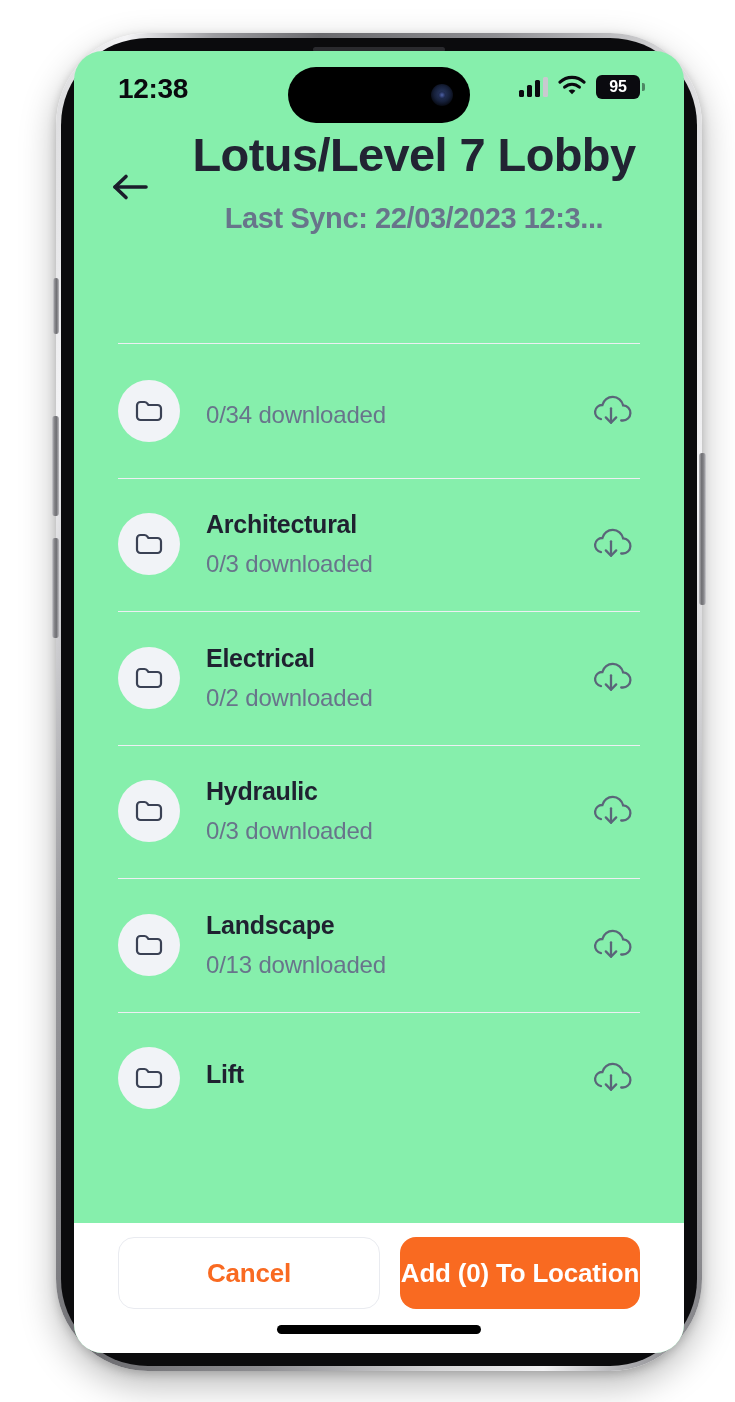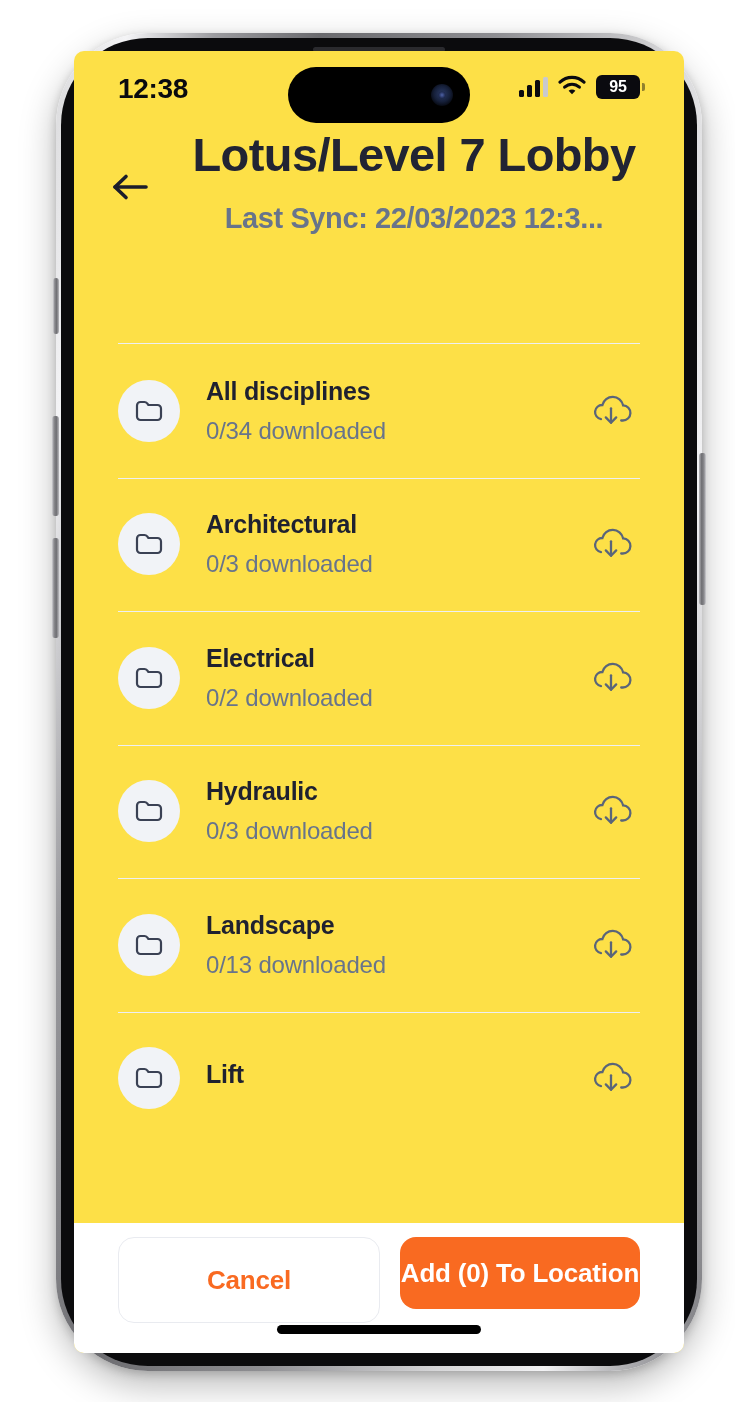--- a/index.html
+++ b/index.html
@@ -41,22 +41,22 @@
     border-radius: 87px;
     background: #0b0b0d;
   }
 
   .phone-screen {
     position: absolute;
     left: 13px;
     top: 13px;
     right: 13px;
     bottom: 13px;
-    border-radius: 10px;
-    background: #fde047;
+    border-radius: 29px;
+    background: #86efac;
     overflow: hidden;
   }
 
   
   .btn-side {
     position: absolute;
     background: linear-gradient(90deg, #cfcfd3 0%, #8b8b8f 28%, #6e6e72 62%, #b9b9bd 100%);
     border-radius: 3px;
   }
   .btn-mute  { left: -3px; top: 245px;  width: 6px;  height: 56px; }
@@ -306,21 +306,21 @@
     left: 0; right: 0; bottom: 0;
     height: 130px;
     background: #ffffff;
     display: flex;
     align-items: flex-start;
     gap: 20px;
     padding: 14px 44px 0 44px;
   }
   .btn-cancel {
     width: 262px;
-    height: 86px;
+    height: 72px;
     border: 1.6px solid #e9ebf0;
     border-radius: 16px;
     background: #ffffff;
     color: #f96a21;
     font-size: 26px;
     font-weight: 700;
     letter-spacing: -0.2px;
     display: flex; align-items: center; justify-content: center;
     cursor: pointer;
     font-family: "Liberation Sans", sans-serif;
@@ -413,21 +413,20 @@
 
         <div class="list">
 
           <div class="row">
             <div class="row-icon">
               <svg width="30" height="26" viewBox="0 0 30 26" fill="none">
                 <path d="M3 7.5a3.5 3.5 0 013.5-3.5h3.9c1.1 0 2.1.5 2.8 1.4l1.2 1.6h9.1A3.5 3.5 0 0127 10.5v8A3.5 3.5 0 0123.5 22h-17A3.5 3.5 0 013 18.5v-11z" stroke="#3a4154" stroke-width="2.2" stroke-linejoin="round"></path>
               </svg>
             </div>
             <div class="row-texts">
-              <div class="row-title">All disciplines</div>
               <div class="row-sub">0/34 downloaded</div>
             </div>
             <div class="row-action">
               <svg width="42" height="36" viewBox="0 0 42 36" fill="none">
                 <path d="M31.2 27.5h1.3a7.6 7.6 0 00.6-15.2A10.6 10.6 0 0012.4 12 7.1 7.1 0 0011 26.1" stroke="#5a6579" stroke-width="2.3" stroke-linecap="round"></path>
                 <path d="M21 15.3v14.2" stroke="#5a6579" stroke-width="2.3" stroke-linecap="round"></path>
                 <path d="M15.8 24.4L21 29.8l5.2-5.4" stroke="#5a6579" stroke-width="2.3" stroke-linecap="round" stroke-linejoin="round"></path>
               </svg>
             </div>
           </div>

